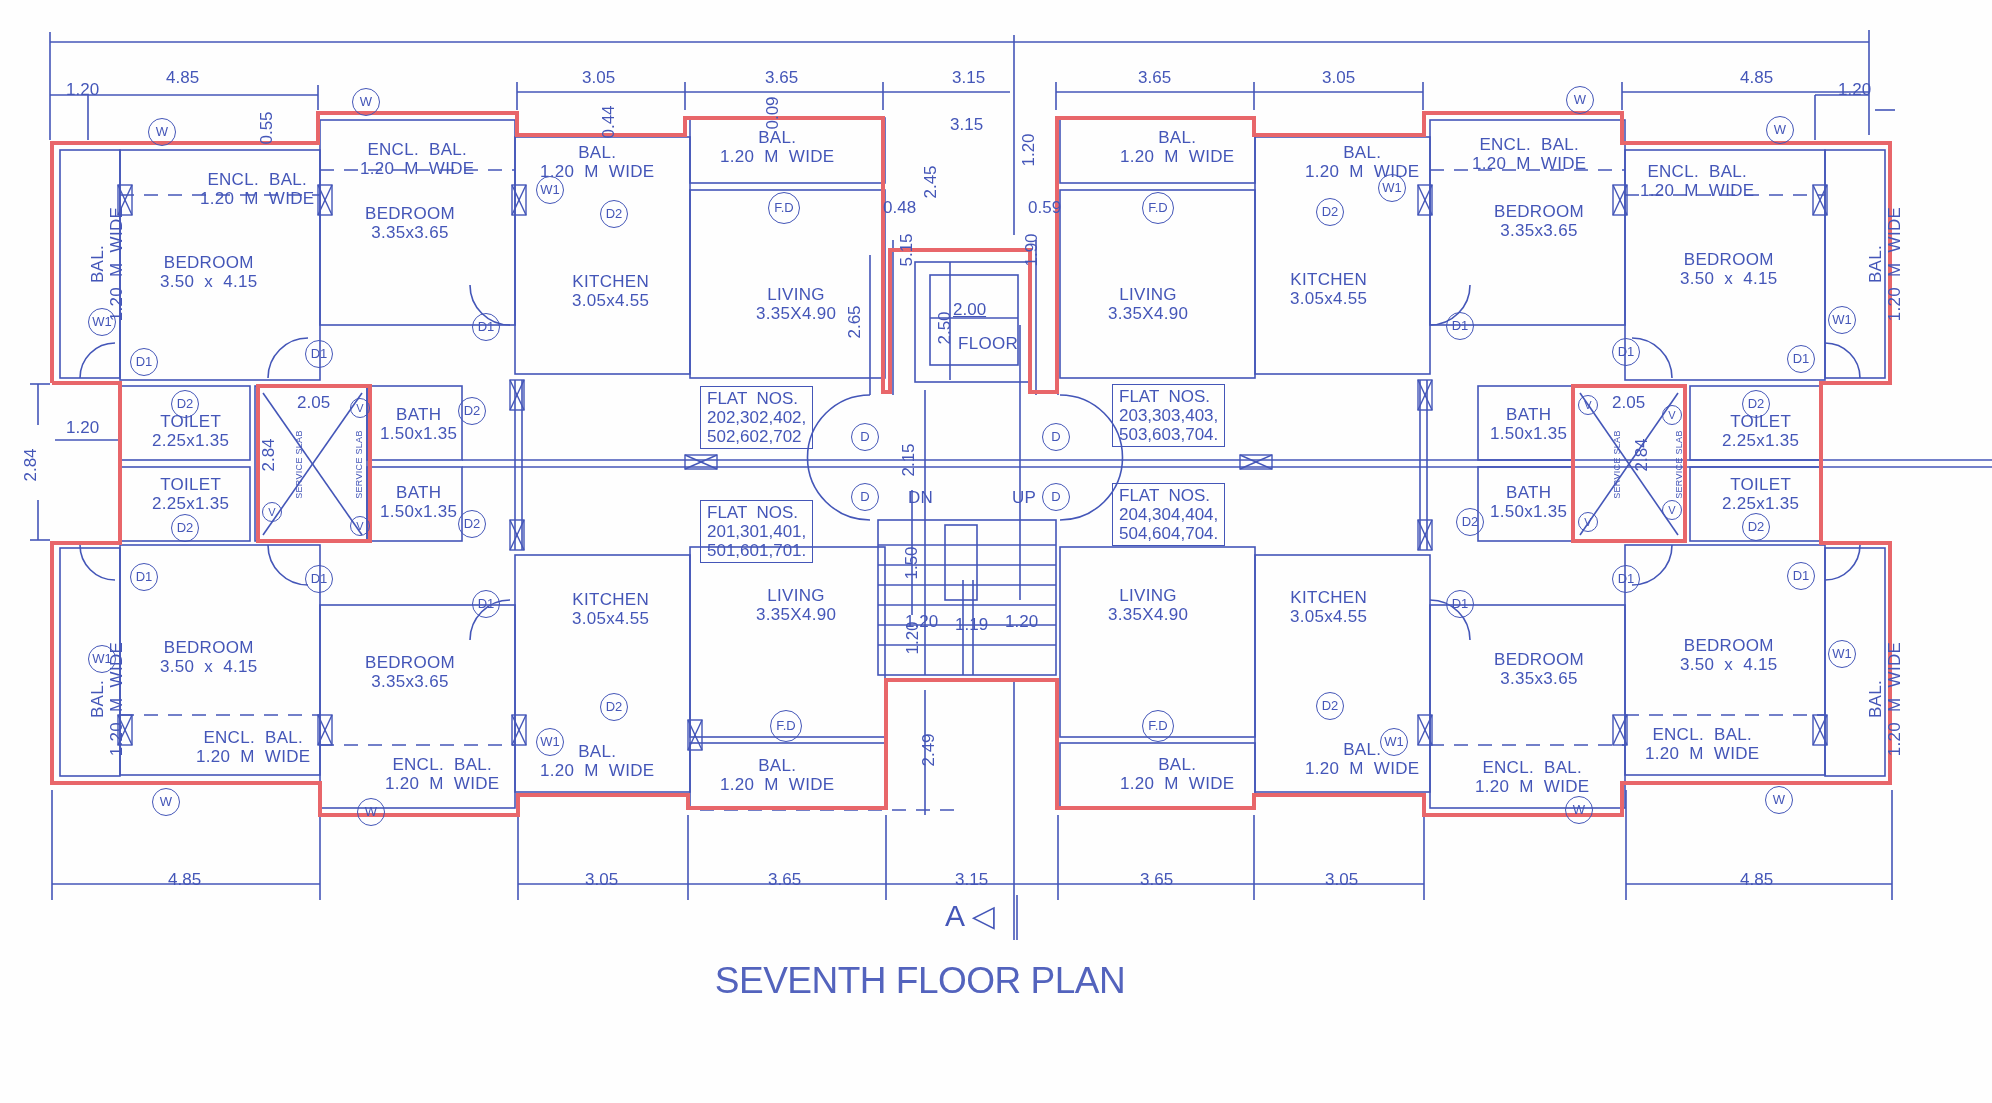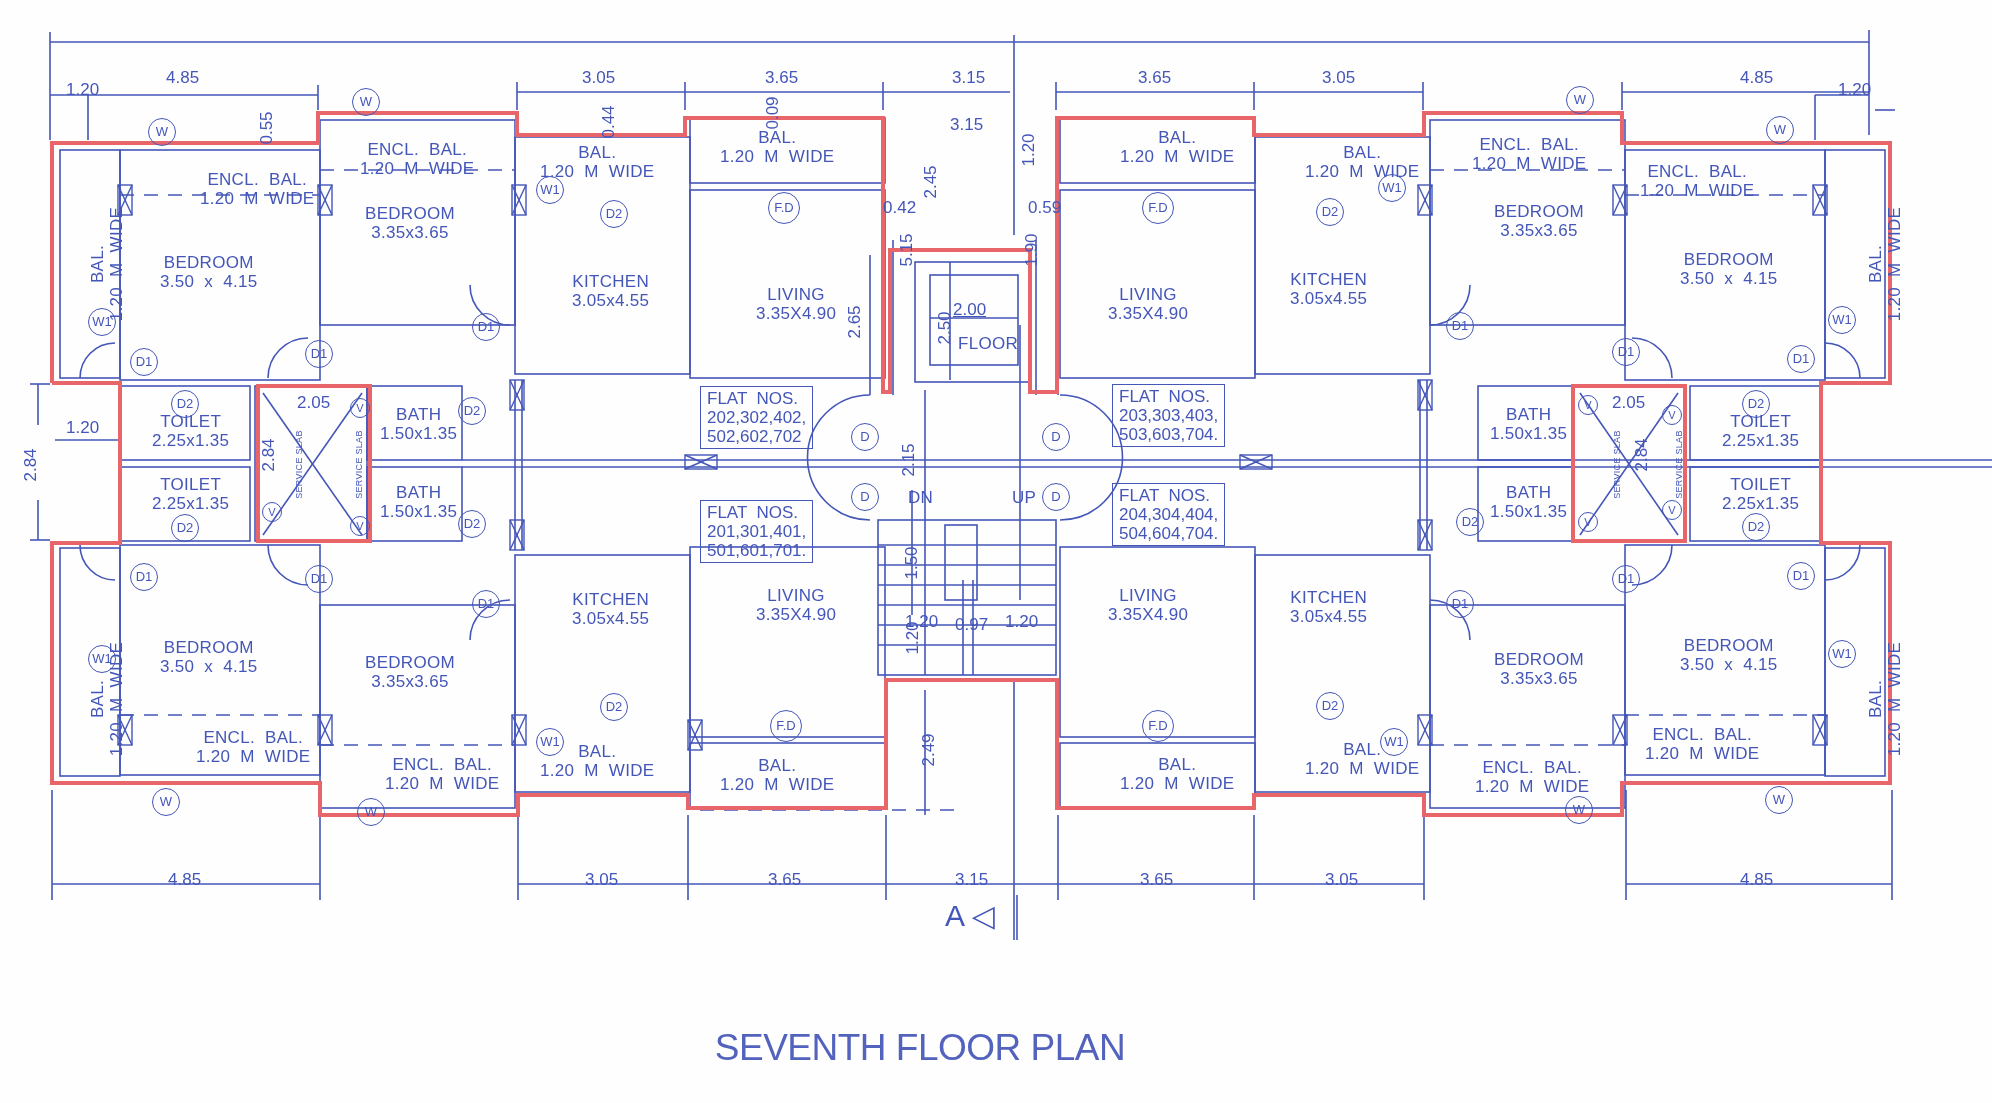--- a/index.html
+++ b/index.html
@@ -250,32 +250,32 @@
   <div class="dim" style="left:1325px;top:870px;">3.05</div>
   <div class="dim" style="left:1740px;top:870px;">4.85</div>
 
   <div class="dim" style="left:66px;top:418px;">1.20</div>
   <div class="vdim" style="left:14px;top:455px;">2.84</div>
   <div class="vdim" style="left:250px;top:118px;">0.55</div>
   <div class="vdim" style="left:592px;top:112px;">0.44</div>
   <div class="vdim" style="left:756px;top:103px;">0.09</div>
   <div class="dim" style="left:950px;top:115px;">3.15</div>
   <div class="vdim" style="left:914px;top:172px;">2.45</div>
-  <div class="dim" style="left:883px;top:198px;">0.42</div>
+  <div class="dim" style="left:883px;top:198px;">0.48</div>
   <div class="dim" style="left:1028px;top:198px;">0.59</div>
   <div class="vdim" style="left:1012px;top:140px;">1.20</div>
   <div class="vdim" style="left:890px;top:240px;">5.15</div>
   <div class="vdim" style="left:1015px;top:240px;">1.90</div>
   <div class="vdim" style="left:838px;top:312px;">2.65</div>
   <div class="dim" style="left:953px;top:300px;text-decoration:underline;">2.00</div>
   <div class="vdim" style="left:928px;top:318px;">2.50</div>
   <div class="vdim" style="left:892px;top:450px;">2.15</div>
   <div class="vdim" style="left:895px;top:553px;">1.50</div>
   <div class="dim" style="left:905px;top:612px;">1.20</div>
-  <div class="dim" style="left:955px;top:615px;">0.97</div>
+  <div class="dim" style="left:955px;top:615px;">1.19</div>
   <div class="dim" style="left:1005px;top:612px;">1.20</div>
   <div class="vdim" style="left:896px;top:628px;">1.20</div>
   <div class="vdim" style="left:912px;top:740px;">2.49</div>
   <div class="dim" style="left:297px;top:393px;">2.05</div>
   <div class="vdim" style="left:252px;top:445px;">2.84</div>
   <div class="dim" style="left:1612px;top:393px;">2.05</div>
   <div class="vdim" style="left:1625px;top:445px;">2.84</div>
 
   <div class="lbl" style="left:200px;top:170px;">ENCL.  BAL.
 1.20  M  WIDE</div>
@@ -437,14 +437,14 @@
   <div class="tag" style="left:1142px;top:710px;width:30px;height:30px;line-height:30px;">F.D</div>
   <div class="tag" style="left:350px;top:398px;width:18px;height:18px;line-height:18px;font-size:11px;">V</div>
   <div class="tag" style="left:262px;top:502px;width:18px;height:18px;line-height:18px;font-size:11px;">V</div>
   <div class="tag" style="left:350px;top:516px;width:18px;height:18px;line-height:18px;font-size:11px;">V</div>
   <div class="tag" style="left:1578px;top:395px;width:18px;height:18px;line-height:18px;font-size:11px;">V</div>
   <div class="tag" style="left:1662px;top:405px;width:18px;height:18px;line-height:18px;font-size:11px;">V</div>
   <div class="tag" style="left:1578px;top:512px;width:18px;height:18px;line-height:18px;font-size:11px;">V</div>
   <div class="tag" style="left:1662px;top:500px;width:18px;height:18px;line-height:18px;font-size:11px;">V</div>
 
   <div class="section" style="left:945px;top:898px;">A ◁</div>
-  <div class="title" style="top:1027px;">SEVENTH FLOOR PLAN</div>
+  <div class="title" style="top:960px;">SEVENTH FLOOR PLAN</div>
 </div>
 
 </body></html>

